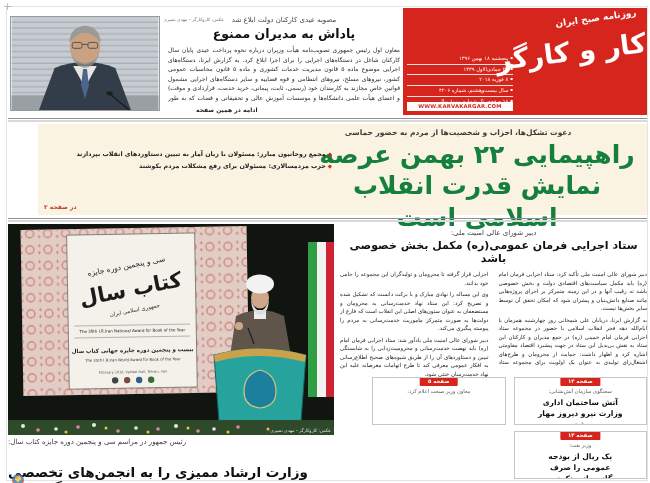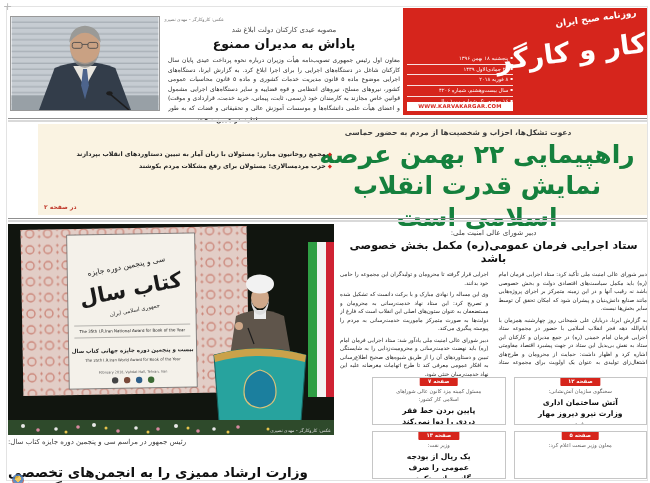--- a/index.html
+++ b/index.html
@@ -6,21 +6,21 @@
   html,body { background:#ffffff; }
   body { font-family:"DejaVu Sans", sans-serif; }
   #page { position:relative; width:650px; height:483px; background:#fff; overflow:hidden; }
   .page-frame { position:absolute; left:6px; top:6px; width:642px; height:475px; border:1px solid #e3e3e3; }
   .crop-mark { position:absolute; left:3px; top:0px; color:#b9b9b9; font-size:11px; }
 
   
   .photo1 { position:absolute; left:10px; top:16px; width:150px; height:95px; border:1px solid #999; overflow:hidden; }
   .photo1 svg { display:block; }
   .photo1-credit { position:absolute; left:164px; top:17px; width:60px; font-size:4.5px; color:#777; direction:rtl; white-space:nowrap; overflow:hidden; }
-  .ta-text { position:absolute; left:168px; top:26px; width:232px; direction:rtl; }
+  .ta-text { position:absolute; left:168px; top:16px; width:232px; direction:rtl; }
   .ta-kicker { font-size:7px; color:#444; text-align:center; }
   .ta-title { font-size:12.5px; font-weight:bold; color:#111; text-align:center; margin-top:2px; }
   .ta-body { margin-top:4px; font-size:6px; line-height:1.6; text-align:justify; color:#2a2a2a; height:58px; overflow:hidden; }
   .ta-more { font-size:6px; font-weight:bold; color:#222; text-align:left; margin-top:3px; padding-left:28px; }
 
   
   .masthead { position:absolute; left:403px; top:8px; width:244px; height:107px; background:#d6251c; overflow:hidden; }
   .mh-tagline { position:absolute; right:10px; top:5px; color:#fff; font-size:9px; font-weight:bold; transform:rotate(-8deg); direction:rtl; }
   .mh-title { position:absolute; right:0px; top:28px; width:152px; color:#fff; font-size:27px; font-weight:bold; text-align:center; transform:rotate(-7deg); white-space:nowrap; direction:rtl; }
   .mh-info { position:absolute; left:4px; top:46px; width:106px; direction:rtl; }
@@ -234,25 +234,20 @@
     </div>
   </div>
 
   <div class="boxes">
     <div class="nbox">
       <div class="nbox-tab">صفحه ۱۲</div>
       <div class="nbox-kicker">سخنگوی سازمان آتش‌نشانی:</div>
       <div class="nbox-title">آتش ساختمان اداری وزارت نیرو دیروز مهار شد</div>
     </div>
     <div class="nbox">
-      <div class="nbox-tab">صفحه ۷</div>
-      <div class="nbox-kicker">مسئول کمیته مزد کانون عالی شوراهای اسلامی کار کشور:</div>
-      <div class="nbox-title">پایین بردن خط فقر دردی را دوا نمی‌کند</div>
-    </div>
-    <div class="nbox">
       <div class="nbox-tab">صفحه ۵</div>
       <div class="nbox-kicker">معاون وزیر صنعت اعلام کرد:</div>
     </div>
     <div class="nbox">
       <div class="nbox-tab">صفحه ۱۳</div>
       <div class="nbox-kicker">وزیر نفت:</div>
       <div class="nbox-title">یک ریال از بودجه عمومی را صرف گازرسانی نکردیم</div>
     </div>
   </div>
 </div>

